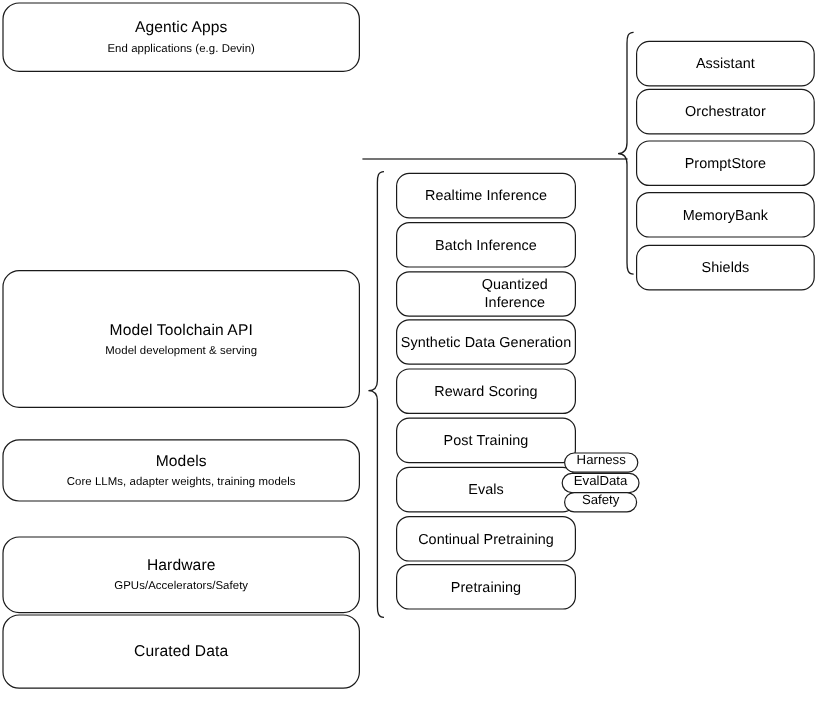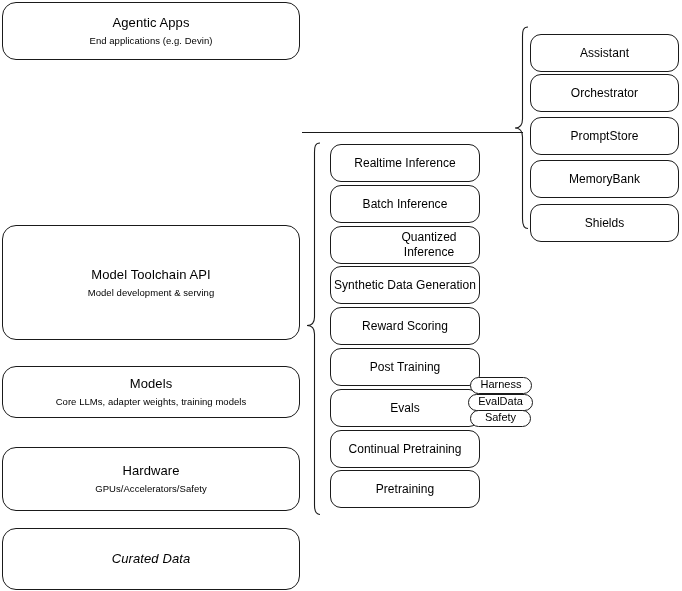--- a/index.html
+++ b/index.html
@@ -120,21 +120,21 @@
   <div class="box layer" style="top:366px;height:52px;">
     <div class="title">Models</div>
     <div class="subtitle">Core LLMs, adapter weights, training models</div>
   </div>
 
   <div class="box layer" style="top:447px;height:64px;">
     <div class="title">Hardware</div>
     <div class="subtitle">GPUs/Accelerators/Safety</div>
   </div>
 
-  <div class="box layer" style="top:528px;height:62px;font-style:italic;">
+  <div class="box layer" style="top:512px;height:62px;">
     <div class="title">Curated Data</div>
   </div>
 
   <div class="connector" style="left:302px;top:132px;width:221px;"></div>
 
   <svg class="brace" style="left:306px;top:142px;" width="16" height="374" viewBox="0 0 16 374">
     <path d="M14,1 C9,1 8.5,5 8.5,10 L8.5,175 C8.5,181 6,183.5 1,183.5
              C6,183.5 8.5,186 8.5,192 L8.5,363 C8.5,368 9,372.5 14,372.5"></path>
   </svg>
 

